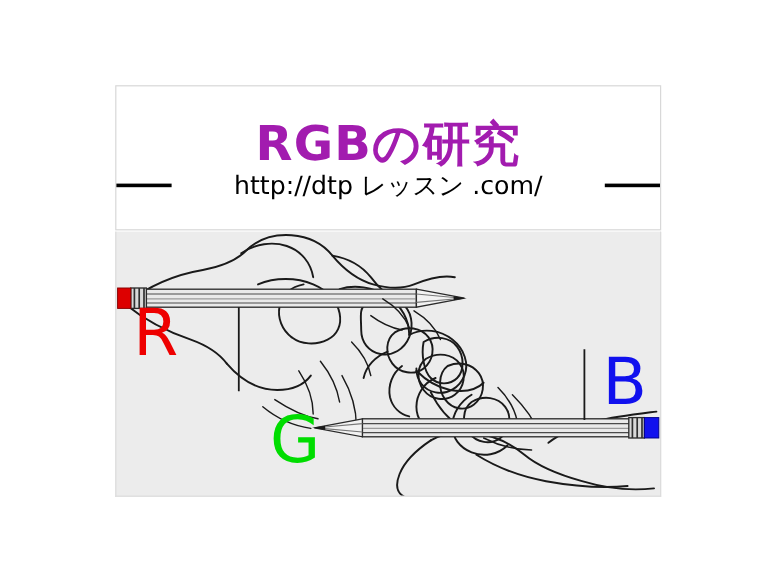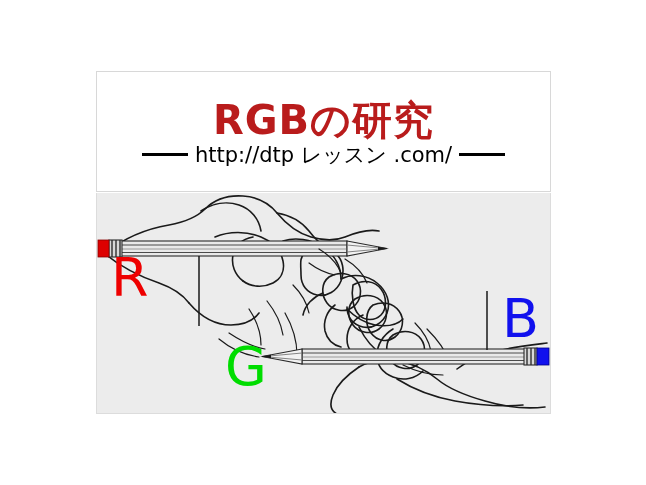--- a/index.html
+++ b/index.html
@@ -32,30 +32,30 @@
     box-sizing: border-box;
     display: flex;
     flex-direction: column;
     align-items: center;
     justify-content: center;
   }
   #main-title {
     font-size: 40px;
     font-weight: bold;
     letter-spacing: 1px;
-    color: #b91c1c;
+    color: #a21caf;
     line-height: 1.05;
     margin-top: 4px;
     white-space: nowrap;
     font-family: "DejaVu Sans", "Liberation Sans", sans-serif;
   }
   #subtitle-row {
     display: flex;
     align-items: center;
-    justify-content: center;
+    justify-content: space-between;
     margin-top: 0;
     width: 100%;
   }
   .rule {
     height: 3px;
     background: #000000;
     width: 46px;
     flex: 0 0 auto;
   }
   .rule.left  { margin-right: 7px; }

